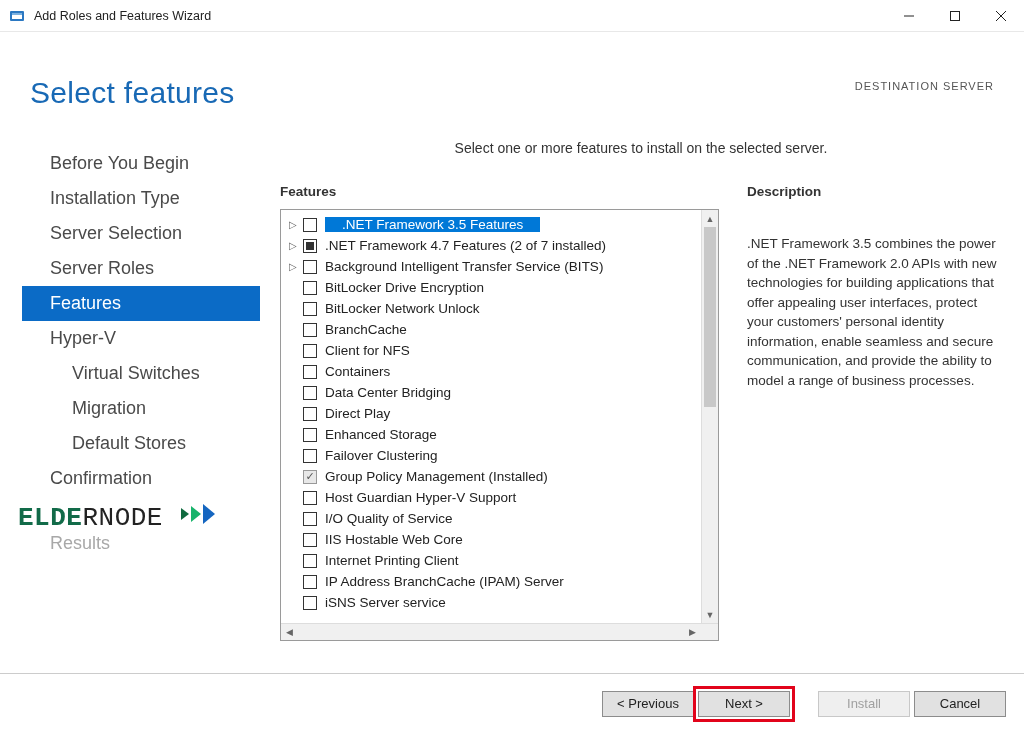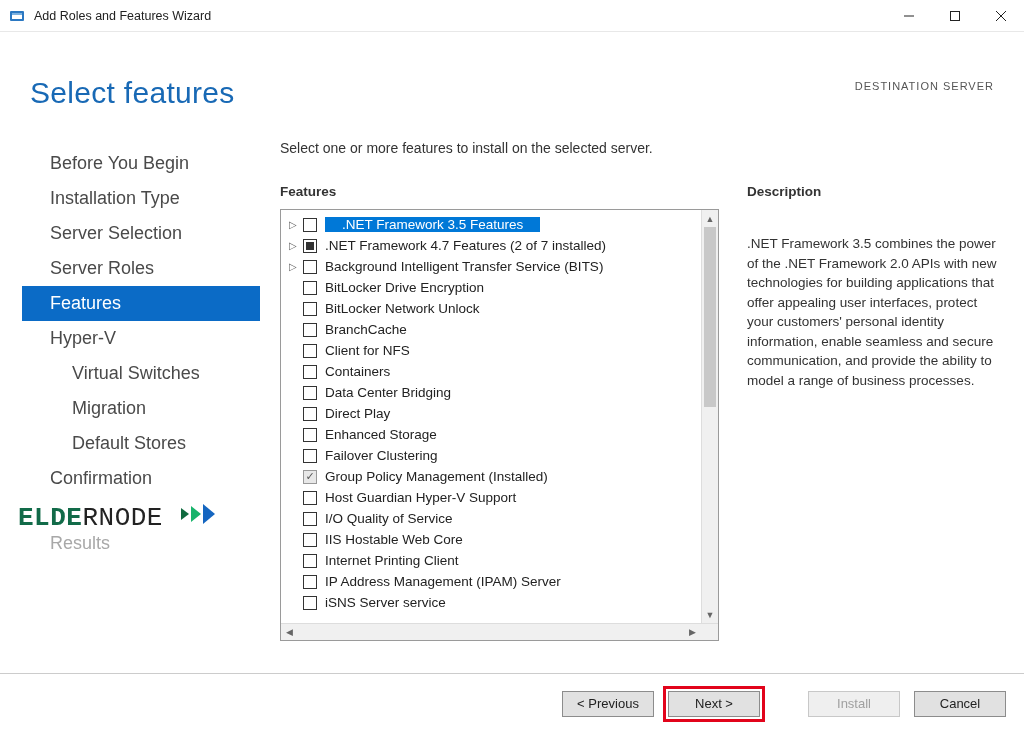--- a/index.html
+++ b/index.html
@@ -85,20 +85,21 @@
   .main {
     flex: 1;
     padding-left: 20px;
     display: flex;
     flex-direction: column;
   }
   .instruct {
     font-size: 14px;
     color: #333;
     margin-bottom: 28px;
+    text-align: center;
   }
   .columns {
     display: flex;
     gap: 28px;
   }
   .features-col { flex: 1; }
   .desc-col { width: 255px; }
   .col-head {
     font-size: 13.5px;
     font-weight: 600;
@@ -214,21 +215,21 @@
 
   .button-row {
     position: absolute;
     bottom: 0; left: 0; right: 0;
     height: 60px;
     border-top: 1px solid #ccc;
     display: flex;
     align-items: center;
     justify-content: flex-end;
     padding-right: 18px;
-    gap: 14px;
+    gap: 4px;
     background: #fff;
   }
   .btn {
     min-width: 92px;
     height: 26px;
     border: 1px solid #8c8c8c;
     background: #e1e1e1;
     font-size: 13px;
     font-family: inherit;
     color: #222;
@@ -403,21 +404,21 @@
                 <span class="label">IIS Hostable Web Core</span>
               </div>
               <div class="tree-row noexpand">
                 <span class="expander"></span>
                 <span class="chk"></span>
                 <span class="label">Internet Printing Client</span>
               </div>
               <div class="tree-row noexpand">
                 <span class="expander"></span>
                 <span class="chk"></span>
-                <span class="label">IP Address Management (IPAM) Server</span>
+                <span class="label">IP Address BranchCache (IPAM) Server</span>
               </div>
               <div class="tree-row noexpand">
                 <span class="expander"></span>
                 <span class="chk"></span>
                 <span class="label">iSNS Server service</span>
               </div>
             </div>
           <div class="vscroll">
             <div class="arrow">▲</div>
             <div class="thumb"></div>

